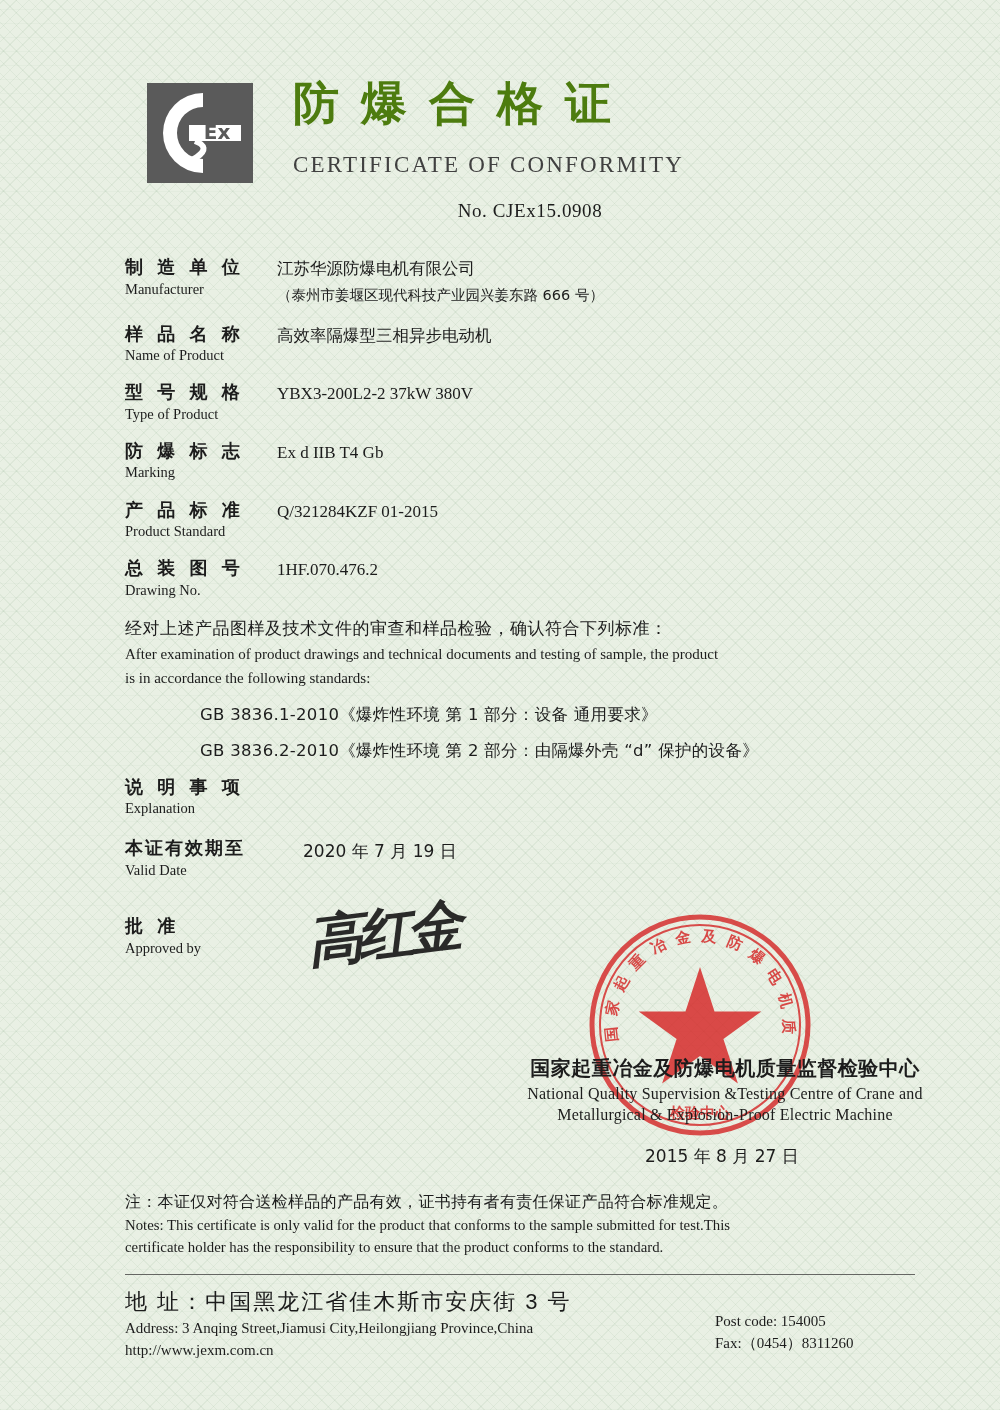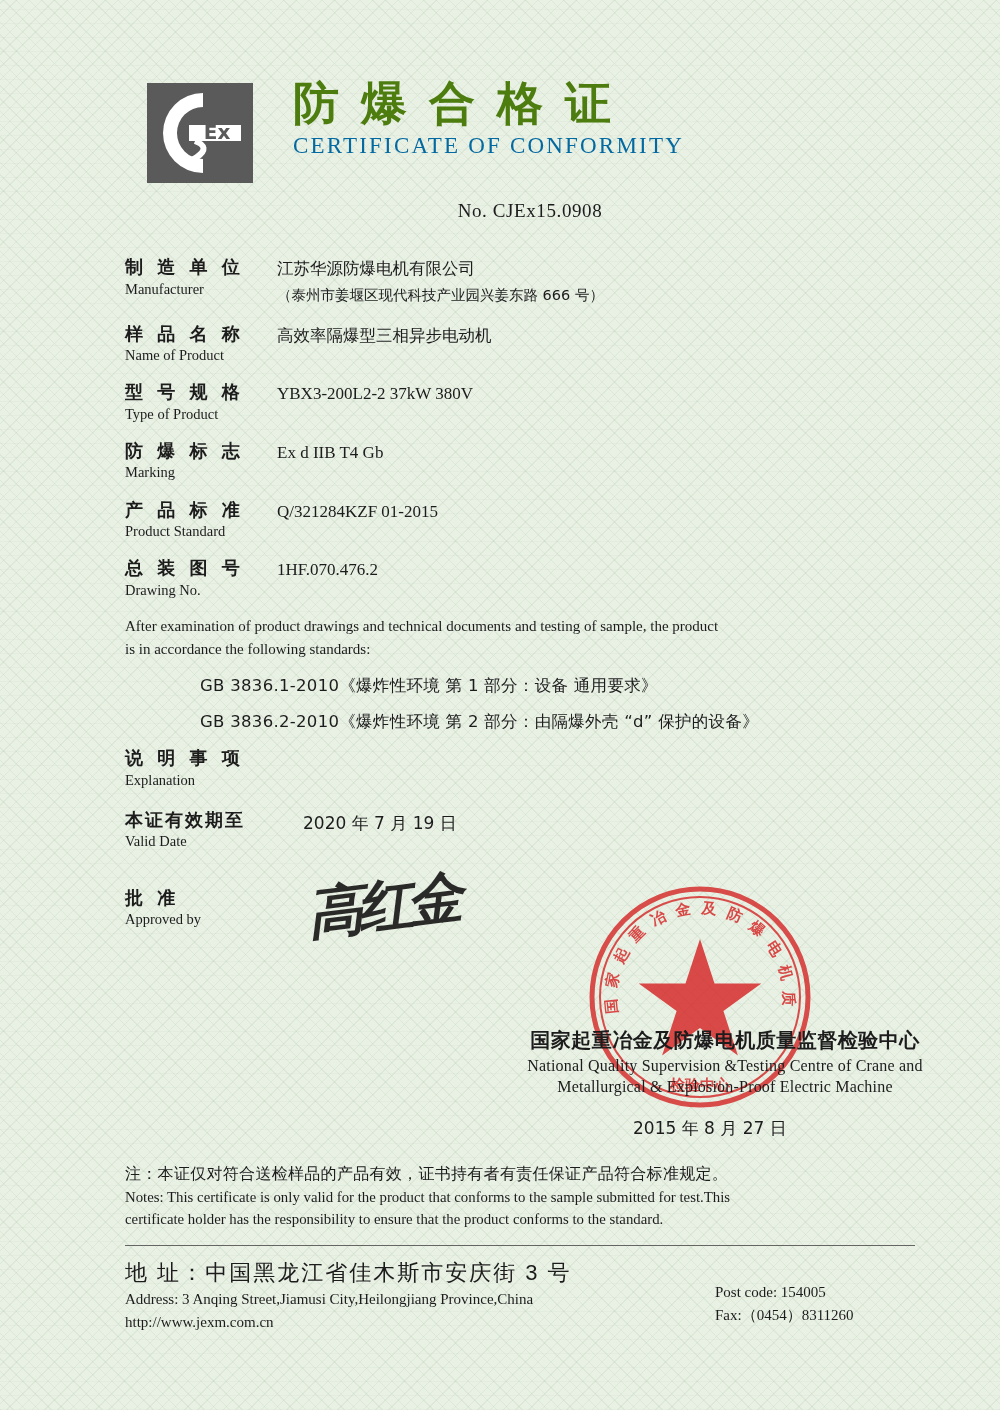--- a/index.html
+++ b/index.html
@@ -40,21 +40,21 @@
   .title-block{margin-left:38px;padding-top:4px;}
   .title-cn{
     font-size:46px;letter-spacing:22px;
     font-weight:700;color:#4d7c0f;
     font-family:"DejaVu Sans", sans-serif;
     line-height:1.15;
     white-space:nowrap;
   }
   .title-en{
     font-size:23px;letter-spacing:2.2px;
-    text-align:center;margin-top:3px;color:#0369a1;
+    text-align:center;margin-top:22px;color:#404040;
     white-space:nowrap;
   }
   .cert-no{
     text-align:center;font-size:19px;margin-top:14px;
     letter-spacing:.6px;
     padding-left:60px;
   }
 
   
   .fields{margin:34px 0 0 85px;}
@@ -147,21 +147,21 @@
     position:absolute;left:300px;top:140px;width:600px;text-align:center;
   }
   .center-name .cn{
     font-family:"DejaVu Sans", sans-serif;
     font-size:20px;font-weight:700;letter-spacing:.5px;
   }
   .center-name .en1,.center-name .en2{
     font-size:16px;margin-top:3px;letter-spacing:.2px;
   }
   .issue-date{
-    position:absolute;left:508px;top:230px;
+    position:absolute;left:520px;top:230px;
     font-family:"DejaVu Sans", sans-serif;font-size:17px;
   }
 
   
   .notes{
     margin:22px 0 0 85px;width:790px;
   }
   .notes .n-cn{
     font-family:"DejaVu Sans", sans-serif;font-size:16px;letter-spacing:.3px;
   }
@@ -268,20 +268,21 @@
           <div class="en">Drawing No.</div>
         </div>
         <div class="value">
           <span>1HF.070.476.2</span>
         </div>
       </div>
 
     </div>
 
     <div class="statement">
+      <div class="s-cn">经对上述产品图样及技术文件的审查和样品检验，确认符合下列标准：</div>
       <div class="s-en">After examination of product drawings and technical documents and testing of sample, the product</div>
       <div class="s-en">is in accordance the following standards:</div>
     </div>
 
     <div class="standards">
       <div>GB 3836.1-2010《爆炸性环境   第 1 部分：设备   通用要求》</div>
       <div>GB 3836.2-2010《爆炸性环境   第 2 部分：由隔爆外壳 “d” 保护的设备》</div>
     </div>
 
     <div class="explanation">

